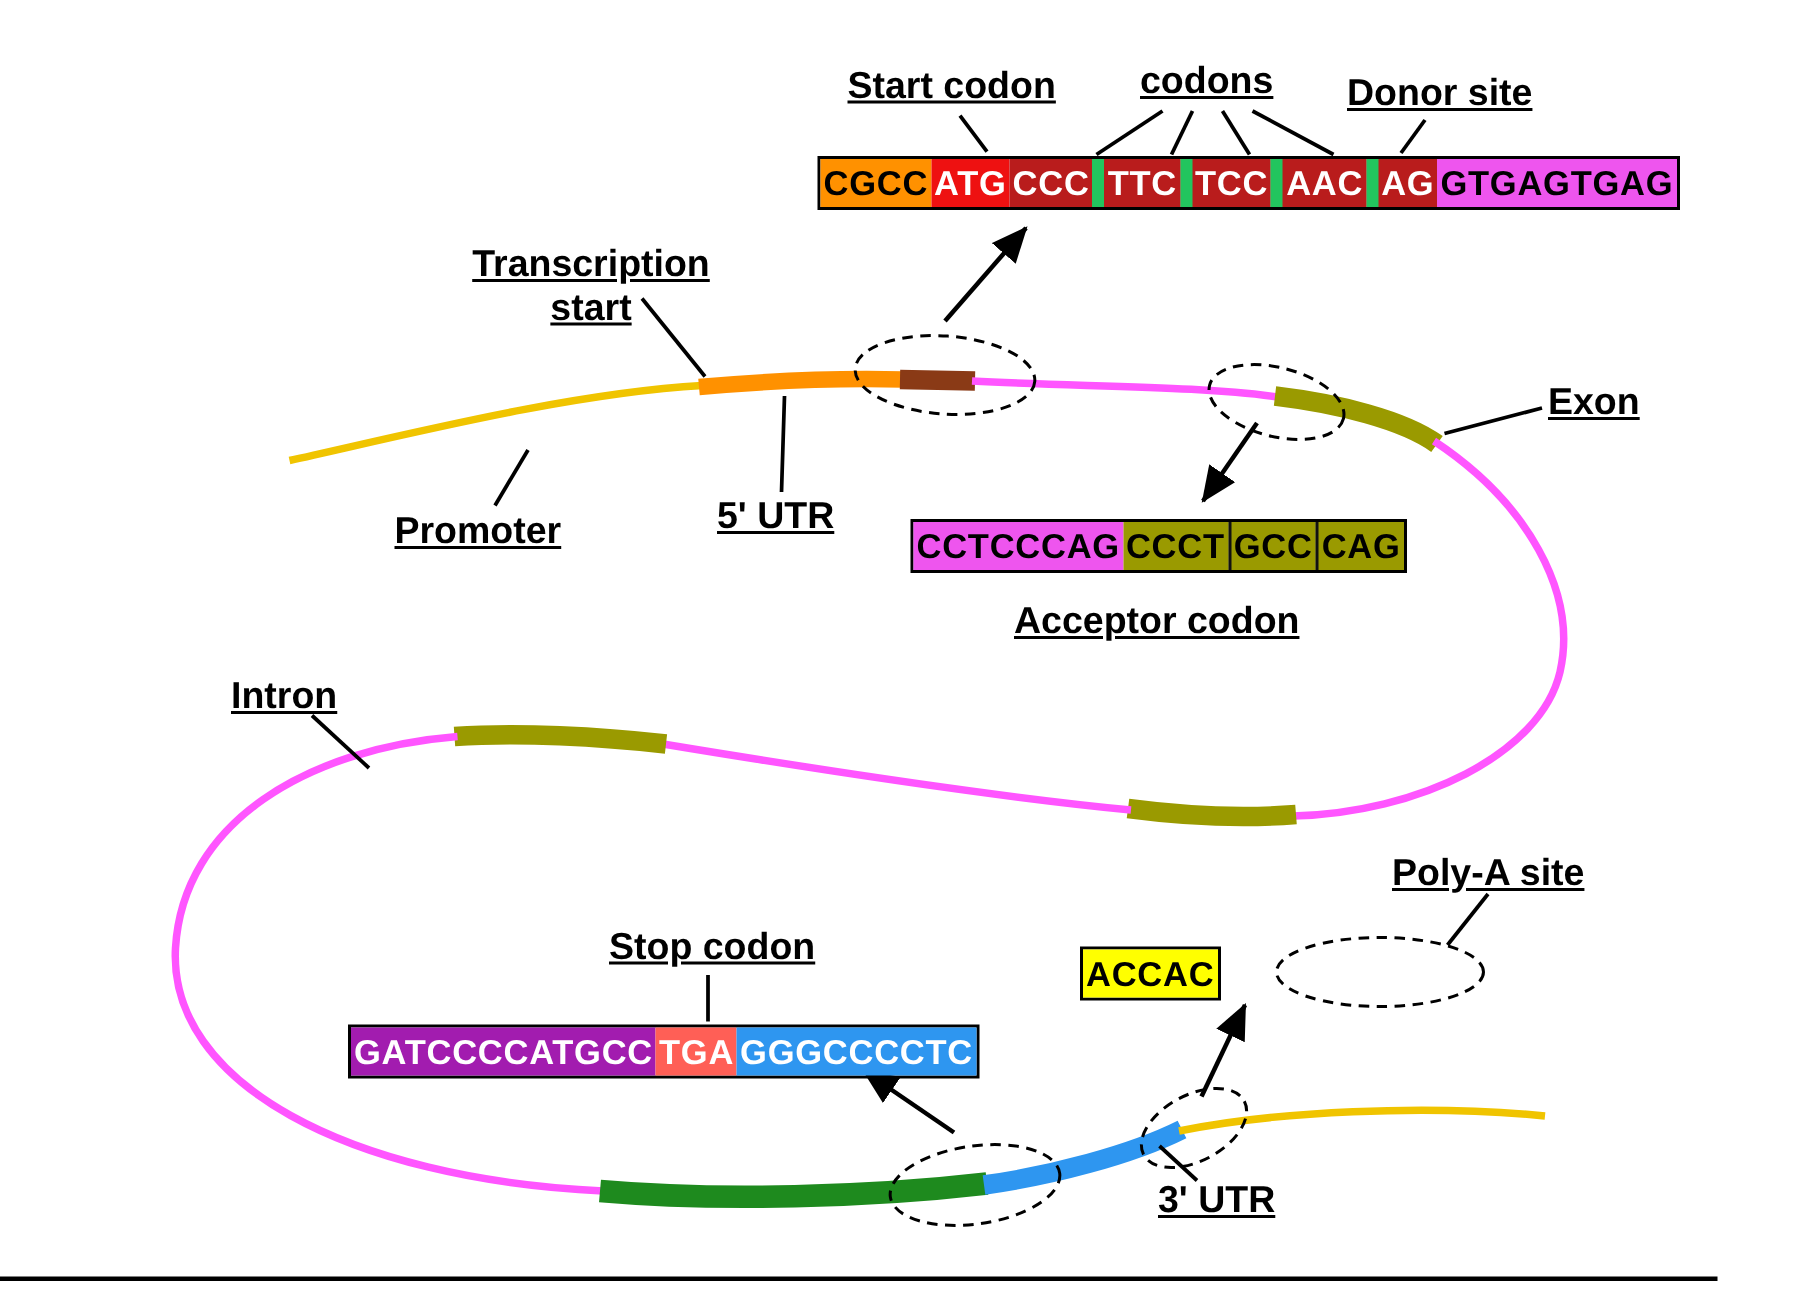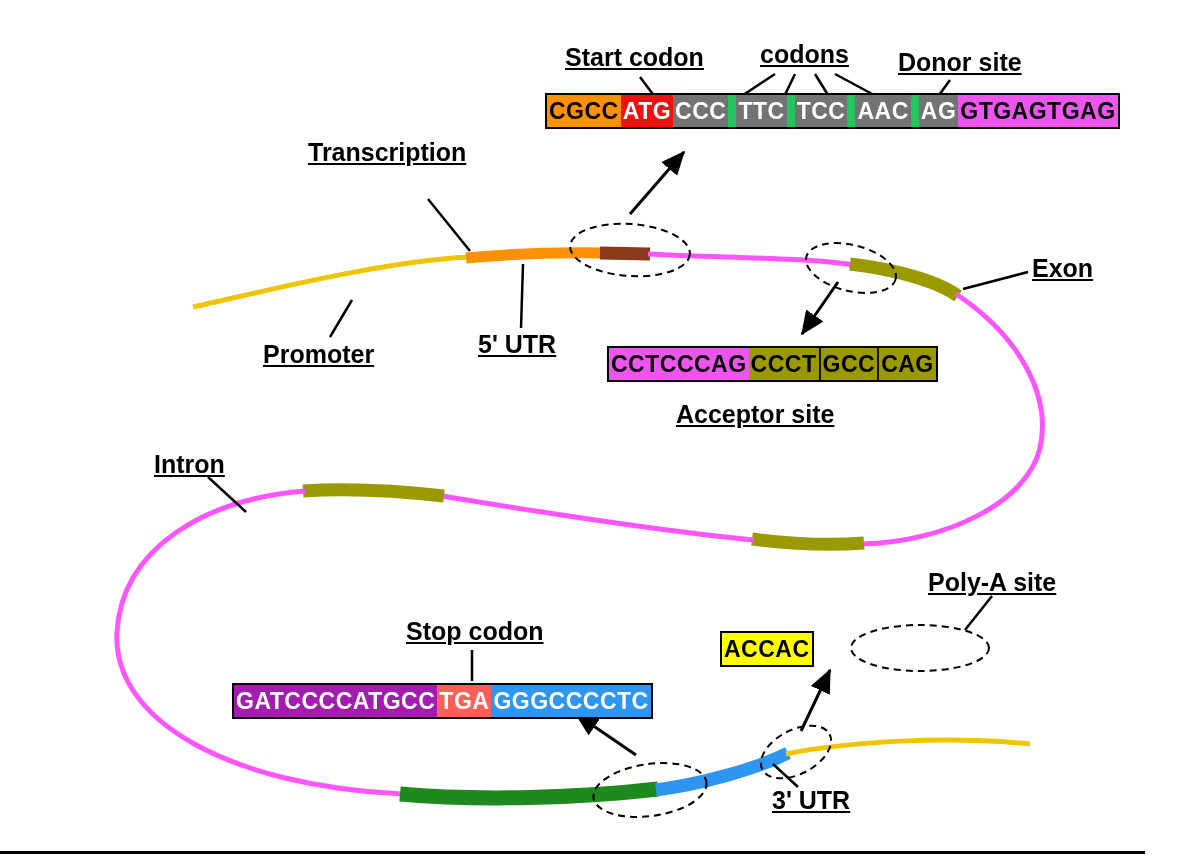--- a/index.html
+++ b/index.html
@@ -16,21 +16,21 @@
   .seqbox{
     position:absolute;display:flex;border:2px solid #000;height:32px;
     font-weight:bold;font-size:23px;letter-spacing:.5px;z-index:2;
     align-items:stretch;
   }
   .seg{display:flex;align-items:center;padding:0 2px;}
   .codon + .codon{border-left:8px solid #22c55e;}
   .codon2 + .codon2{border-left:2px solid #111111;}
   .bg-orange{background:#ff9100;color:#000;}
   .bg-red{background:#ee1111;color:#fff;}
-  .bg-brown{background:#737373;color:#fff;}
+  .bg-brown{background:#b91c1c;color:#fff;}
   .bg-magenta{background:#ee55ee;color:#000;}
   .bg-olive{background:#9a9a00;color:#000000;}
   .bg-green{background:#a21caf;color:#fff;}
   .bg-salmon{background:#ff5f56;color:#fff;}
   .bg-blue{background:#2e96f0;color:#fff;}
   .bg-yellow{background:#ffff00;color:#000;}
   .rule{position:absolute;left:0;top:851px;width:1145px;height:3px;background:#000;z-index:2;}
 </style>
 </head>
 <body>
@@ -75,21 +75,21 @@
   <path d="M472,650 L472,681" stroke="#000" stroke-width="2.5" fill="none"></path>
   <path d="M640,77 L658,101" stroke="#000" stroke-width="2.5" fill="none"></path>
   <path d="M950,80 L934,102" stroke="#000" stroke-width="2.5" fill="none"></path>
   <path d="M992,596 L965,630" stroke="#000" stroke-width="2.5" fill="none"></path>
   <path d="M775,74 L731,103" stroke="#000" stroke-width="2.5" fill="none"></path>
   <path d="M795,74 L781,103" stroke="#000" stroke-width="2.5" fill="none"></path>
   <path d="M815,74 L833,103" stroke="#000" stroke-width="2.5" fill="none"></path>
   <path d="M835,74 L889,103" stroke="#000" stroke-width="2.5" fill="none"></path>
 </svg>
 
-<div class="seqbox" style="left:545px;top:93px">
+<div class="seqbox" style="left:545px;top:104px">
   <span class="seg bg-orange">CGCC</span>
   <span class="seg bg-red">ATG</span>
   <span class="seg bg-brown codon">CCC</span>
   <span class="seg bg-brown codon">TTC</span>
   <span class="seg bg-brown codon">TCC</span>
   <span class="seg bg-brown codon">AAC</span>
   <span class="seg bg-brown codon">AG</span>
   <span class="seg bg-magenta">GTGAGTGAG</span>
 </div>
 
@@ -106,28 +106,29 @@
   <span class="seg bg-blue">GGGCCCCTC</span>
 </div>
 
 <div class="seqbox" style="left:720px;top:631px">
   <span class="seg bg-yellow">ACCAC</span>
 </div>
 
 <div class="label" style="left:565px;top:43px">Start codon</div>
 <div class="label" style="left:760px;top:40px">codons</div>
 <div class="label" style="left:898px;top:48px">Donor site</div>
-<div class="label" style="left:308px;top:138px;width:172px;text-align:left">
+<div class="label" style="left:308px;top:162px;width:172px;text-align:center">
   <div>Transcription</div>
+  <div>start</div>
 </div>
 <div class="label" style="left:263px;top:340px">Promoter</div>
 <div class="label" style="left:478px;top:330px">5' UTR</div>
 <div class="label" style="left:1032px;top:254px">Exon</div>
 <div class="label" style="left:154px;top:450px">Intron</div>
-<div class="label" style="left:676px;top:400px">Acceptor site</div>
+<div class="label" style="left:676px;top:400px">Acceptor codon</div>
 <div class="label" style="left:406px;top:617px">Stop codon</div>
 <div class="label" style="left:928px;top:568px">Poly-A site</div>
 <div class="label" style="left:772px;top:786px">3' UTR</div>
 
 <svg class="layer z3" width="1200" height="863" viewBox="0 0 1200 863" style="pointer-events:none">
   <ellipse cx="920" cy="648" rx="69" ry="23" fill="none" stroke="#000" stroke-width="2" stroke-dasharray="7 5"></ellipse>
 </svg>
 
 <div class="rule"></div>
 

